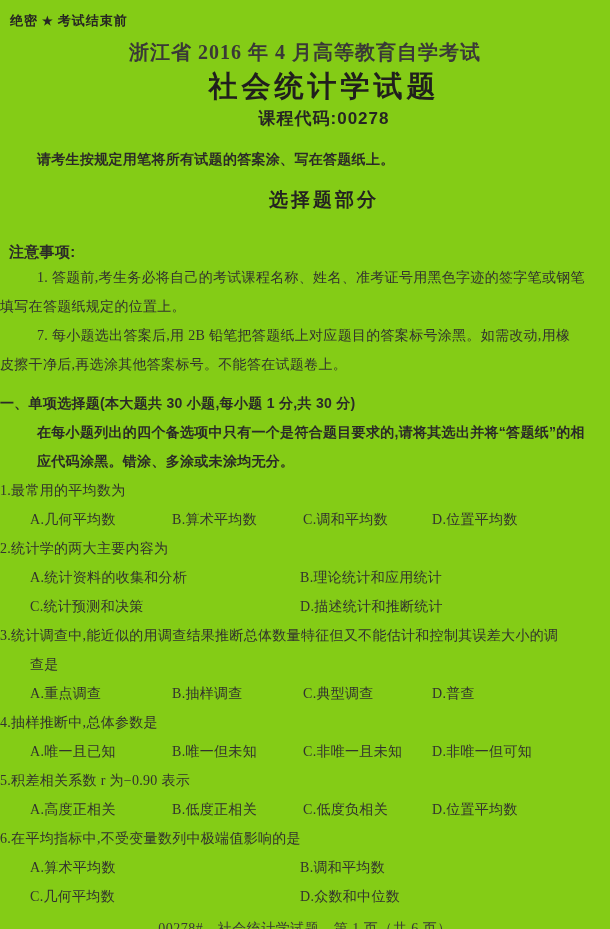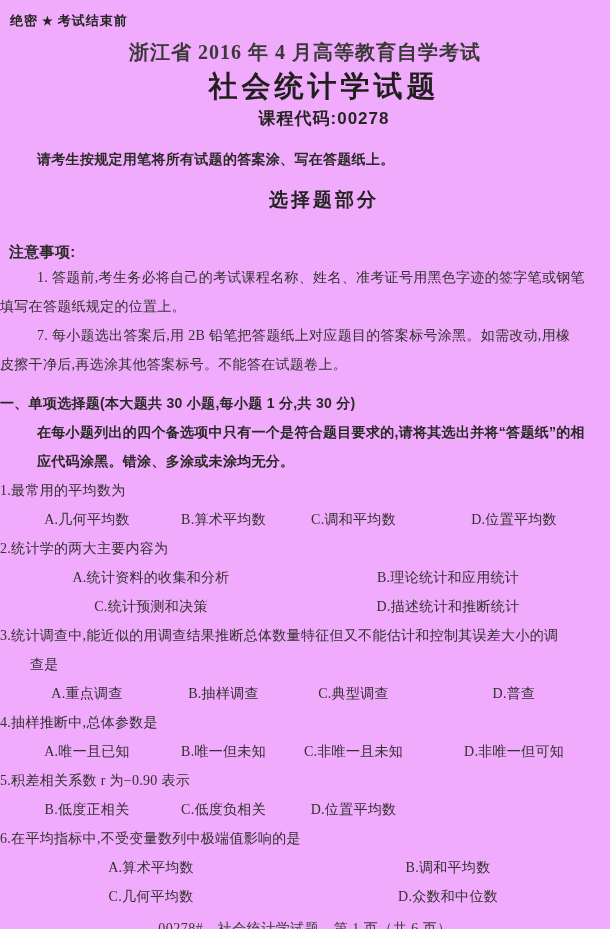--- a/index.html
+++ b/index.html
@@ -1,20 +1,20 @@
 <!DOCTYPE html>
 <html><head>
 <meta charset="utf-8">
 <style>
   html,body{margin:0;padding:0;background:#e8e8e6;}
   .page{
     position:relative;
     width:610px;height:929px;
     margin:0 auto;
-    background:#f0abfc;
+    background:#84cc16;
     color:#32312f;
     overflow:hidden;
     font-family:"Liberation Serif", serif;
     font-size:14px;
     letter-spacing:0.3px;
   }
   .sans{font-family:"Liberation Sans", sans-serif;}
   .b{font-weight:bold;padding-left:38px;}
   .center{text-align:center;}
 
@@ -34,21 +34,21 @@
   .section-heading{margin-top:18px;line-height:26px;font-size:19px;color:#242321;letter-spacing:3px;}
   .notice-heading{margin-top:28px;line-height:22px;padding-left:9px;font-size:15px;color:#2b2a28;}
 
   .line{height:29px;line-height:29px;white-space:nowrap;}
   .x8{padding-left:0;}
   .x30{padding-left:30px;}
   .x37{padding-left:37px;}
 
   .bold-sans{font-family:"Liberation Sans", sans-serif;font-weight:bold;color:#2b2a28;}
 
-  .opts{display:grid;padding-left:16px;text-align:center;}
+  .opts{display:grid;padding-left:30px;}
   .opts-4{grid-template-columns:142px 131px 129px auto;}
   .opts-2{grid-template-columns:270px auto;}
   .opts span{white-space:nowrap;}
 
   .footer-line{margin-top:8px;height:20px;line-height:20px;font-size:14px;color:#3a3937;letter-spacing:0.5px;}
 </style>
 </head>
 <body>
 
 <div class="page">
@@ -114,20 +114,21 @@
       <span>A.唯一且已知</span>
       <span>B.唯一但未知</span>
       <span>C.非唯一且未知</span>
       <span>D.非唯一但可知</span>
     </div>
   </div>
 
   <div class="question">
     <div class="line x8">5.积差相关系数 r 为−0.90 表示</div>
     <div class="line opts opts-4">
+      <span>A.高度正相关</span>
       <span>B.低度正相关</span>
       <span>C.低度负相关</span>
       <span>D.位置平均数</span>
     </div>
   </div>
 
   <div class="question">
     <div class="line x8">6.在平均指标中,不受变量数列中极端值影响的是</div>
     <div class="line opts opts-2">
       <span>A.算术平均数</span>

